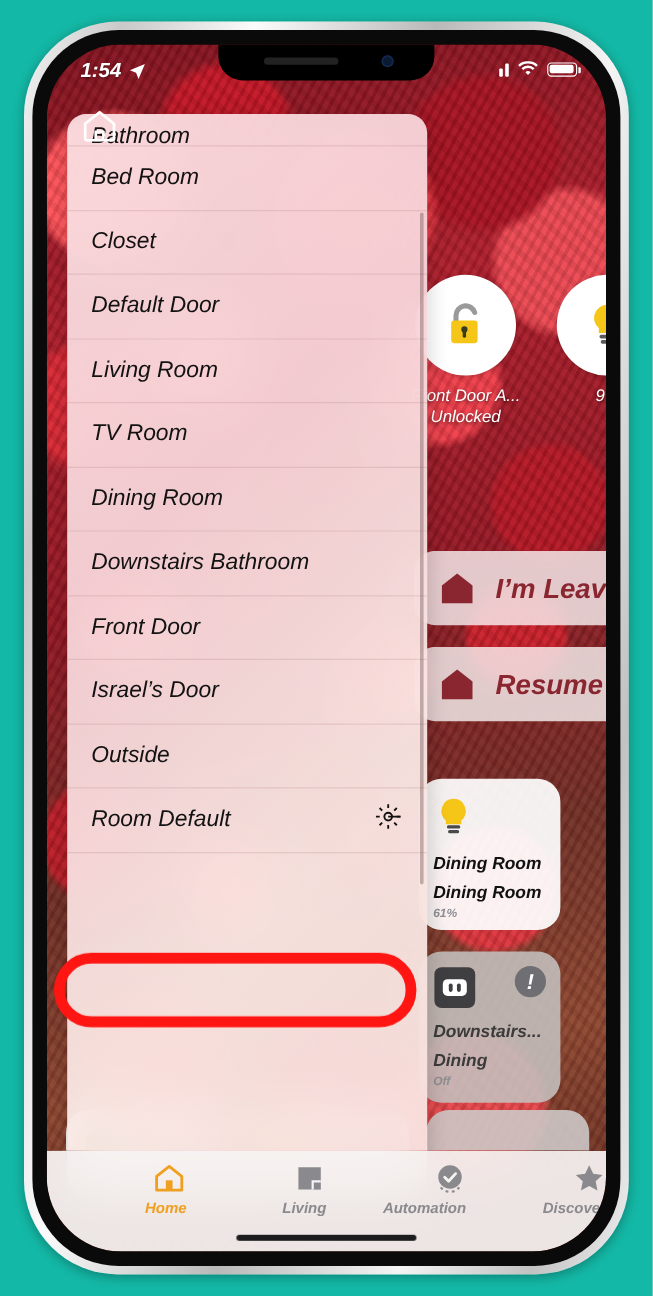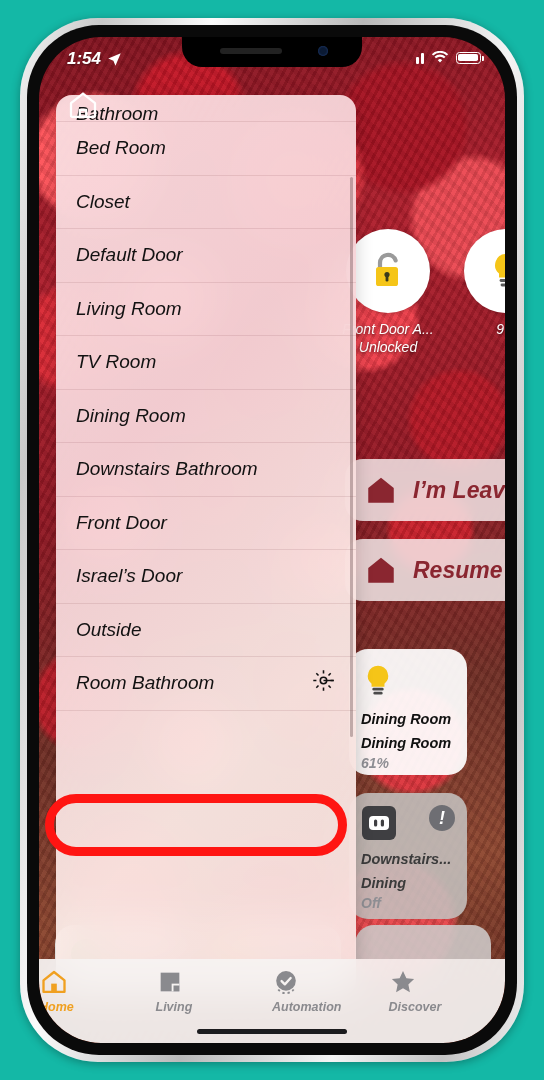--- a/index.html
+++ b/index.html
@@ -134,21 +134,21 @@
   
   .tiles{ position:absolute; left:310px; top:512px; width:140px; }
   .tile{
     width:118px; height:126px; border-radius:19px; padding:12px 12px 0 12px;
     position:relative; overflow:hidden;
   }
   .tile.light{ background:rgba(255,255,255,.93); }
   .tile.off{ background:rgba(196,192,190,.88); margin-top:18px; }
   .tile-name{ font-size:14.5px; font-weight:700; color:#111; line-height:1.22; margin-top:6px; white-space:nowrap; overflow:hidden; }
   .tile.off .tile-name{ color:#3b3b3b; }
-  .tile-state{ font-size:14px; font-weight:700; color:#8e8e93; margin-top:3px; }
+  .tile-state{ font-size:10px; font-weight:700; color:#8e8e93; margin-top:3px; }
   .tile-badge{
     position:absolute; right:12px; top:12px; width:26px; height:26px; border-radius:50%;
     background:#6e6e73; color:#fff; font-size:18px; font-weight:700;
     display:flex; align-items:center; justify-content:center; line-height:1;
   }
 
   
   .partial-tiles{ position:absolute; left:16px; bottom:0; display:flex; gap:14px; }
   .ptile{ width:136px; height:34px; border-radius:19px 19px 0 0; background:rgba(255,255,255,.93); position:relative; }
   .ptile.dim{ background:rgba(205,200,198,.9); }
@@ -186,21 +186,21 @@
     border:9px solid #ff1512; border-radius:34px; z-index:48;
     pointer-events:none;
   }
 
   
   .tabbar{
     position:absolute; left:0; right:0; bottom:0; height:84px; z-index:55;
     background:rgba(246,243,242,.93); backdrop-filter:blur(18px);
     display:flex; align-items:flex-start; padding-top:9px;
   }
-  .tab{ flex:1; display:flex; flex-direction:column; align-items:flex-start; gap:4px; }
+  .tab{ flex:1; display:flex; flex-direction:column; align-items:flex-end; gap:4px; }
   .tab-label{ font-size:12.5px; font-weight:600; color:#8a8a8e; }
   .tab.active .tab-label{ color:#f0a020; }
 
   .home-indicator{
     position:absolute; left:50%; transform:translateX(-50%); bottom:9px;
     width:150px; height:5px; border-radius:3px; background:#1c1c1e; z-index:58;
   }
 </style>
 </head>
 <body>
@@ -362,21 +362,21 @@
       <div class="menu-row">
         <span class="menu-label">Front Door</span>
       </div>
       <div class="menu-row">
         <span class="menu-label">Israel’s Door</span>
       </div>
       <div class="menu-row">
         <span class="menu-label">Outside</span>
       </div>
       <div class="menu-row">
-        <span class="menu-label">Room Bathroom</span>
+        <span class="menu-label">Room Default</span>
         <span class="gear">
           <svg width="25" height="25" viewBox="0 0 24 24" fill="none" stroke="#111" stroke-width="1.5">
             <circle cx="12" cy="12" r="3.1"></circle>
             <path d="M12 2.2v3M12 18.8v3M2.2 12h3M18.8 12h3M5.1 5.1l2.1 2.1M16.8 16.8l2.1 2.1M18.9 5.1l-2.1 2.1M7.2 16.8l-2.1 2.1"></path>
             <path d="M12 12h9.8" stroke-width="1.4"></path>
           </svg>
         </span>
       </div>
 
       <div class="menu-scrollbar"></div>

